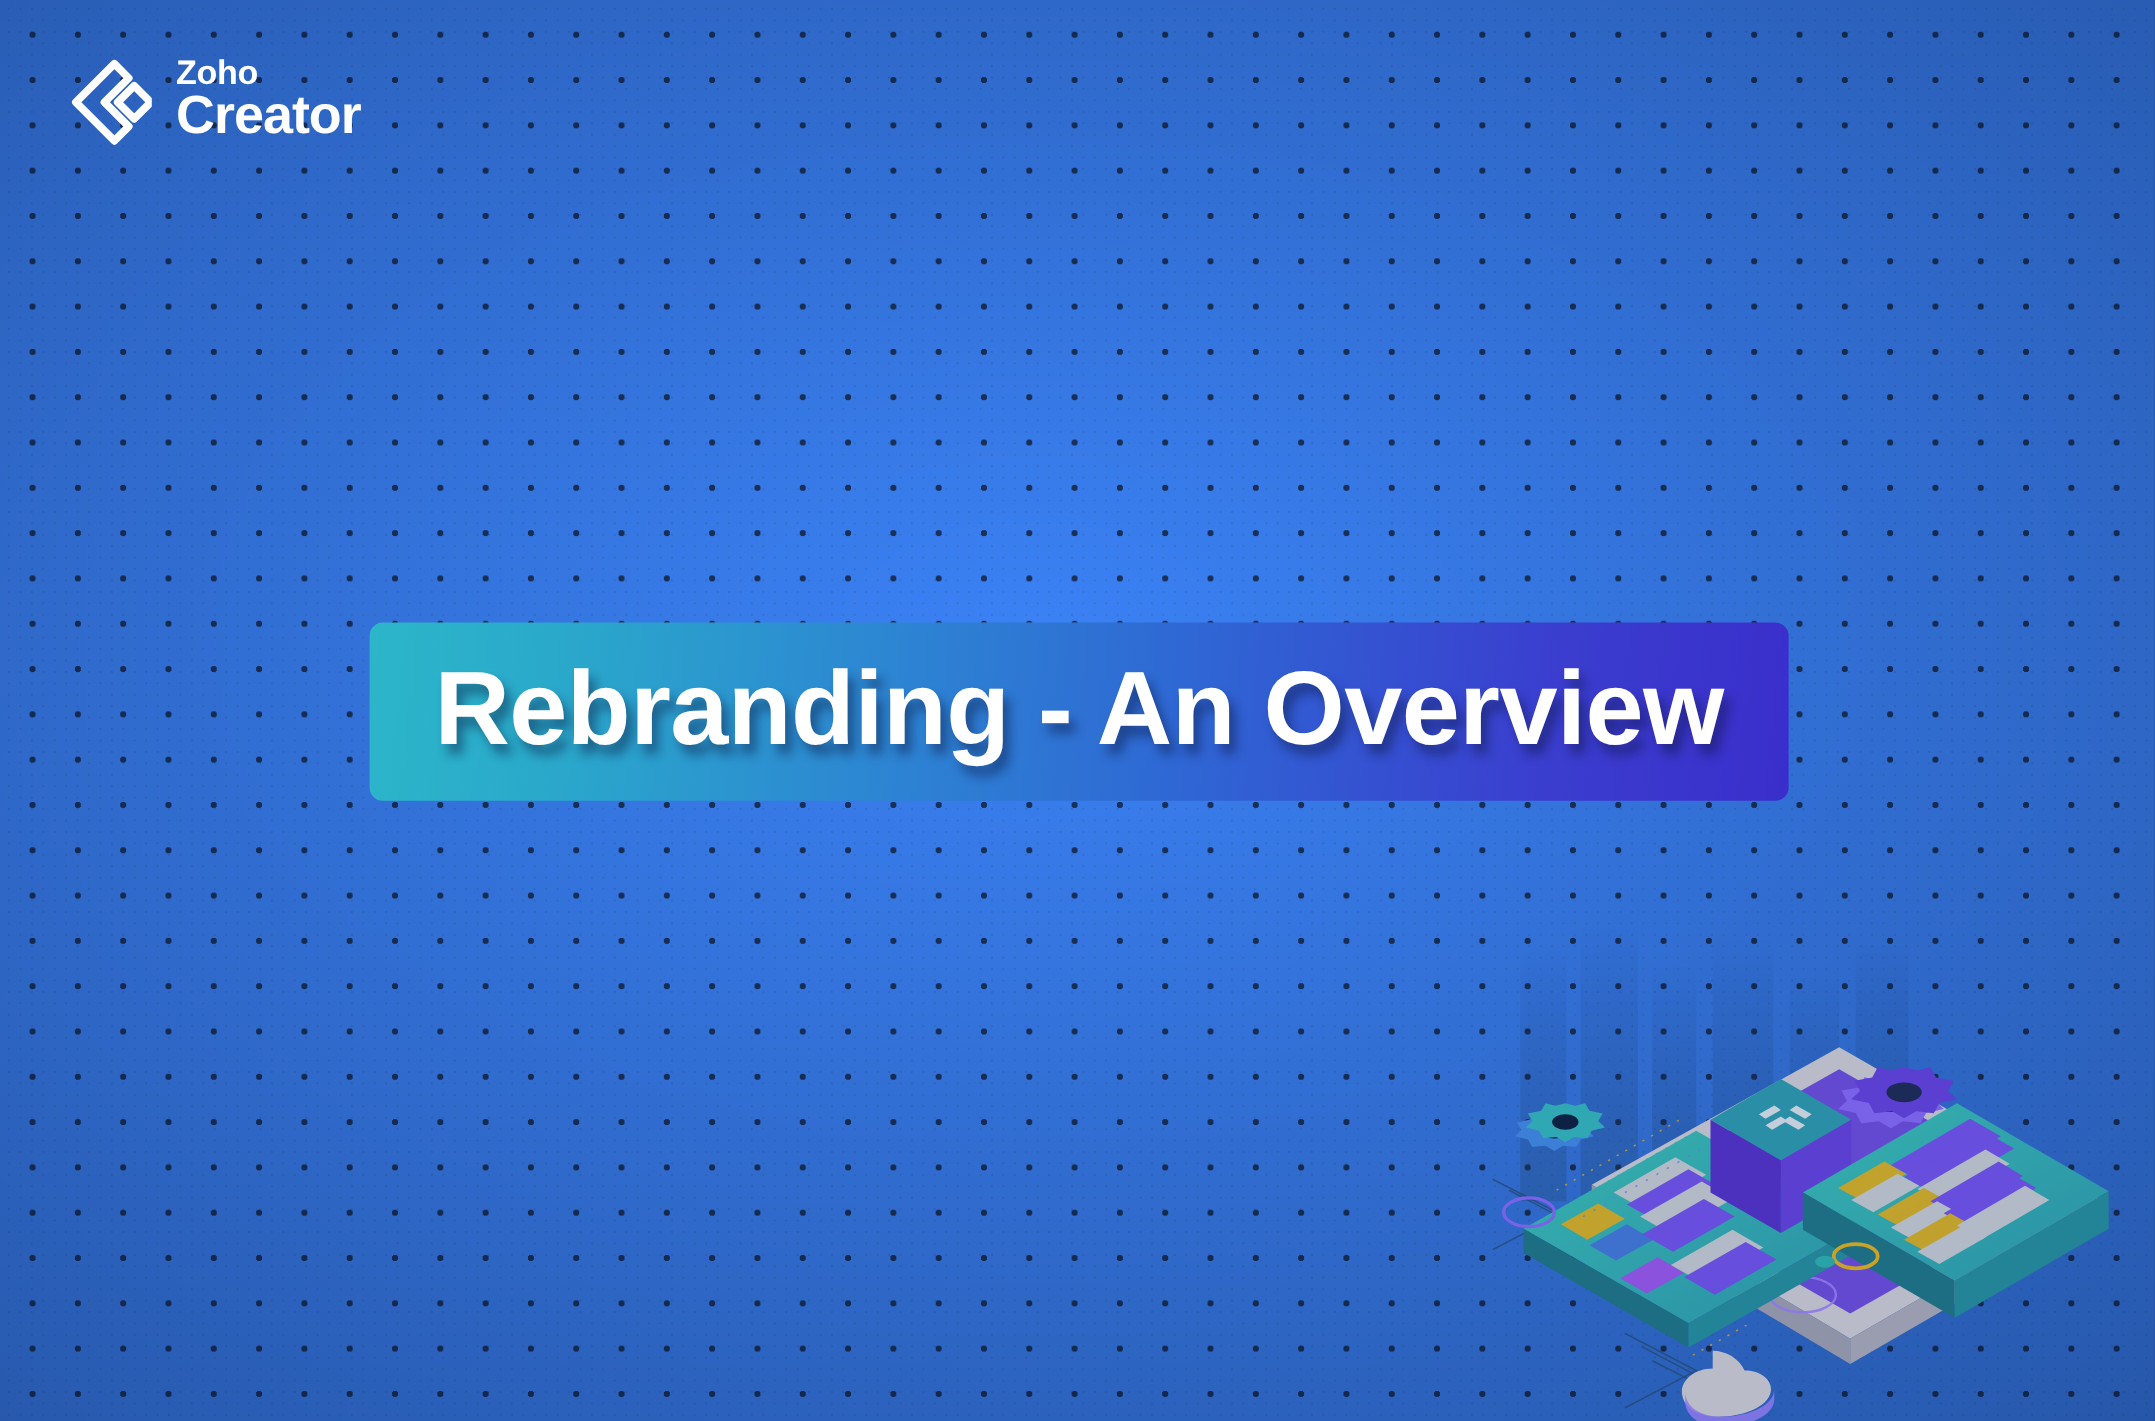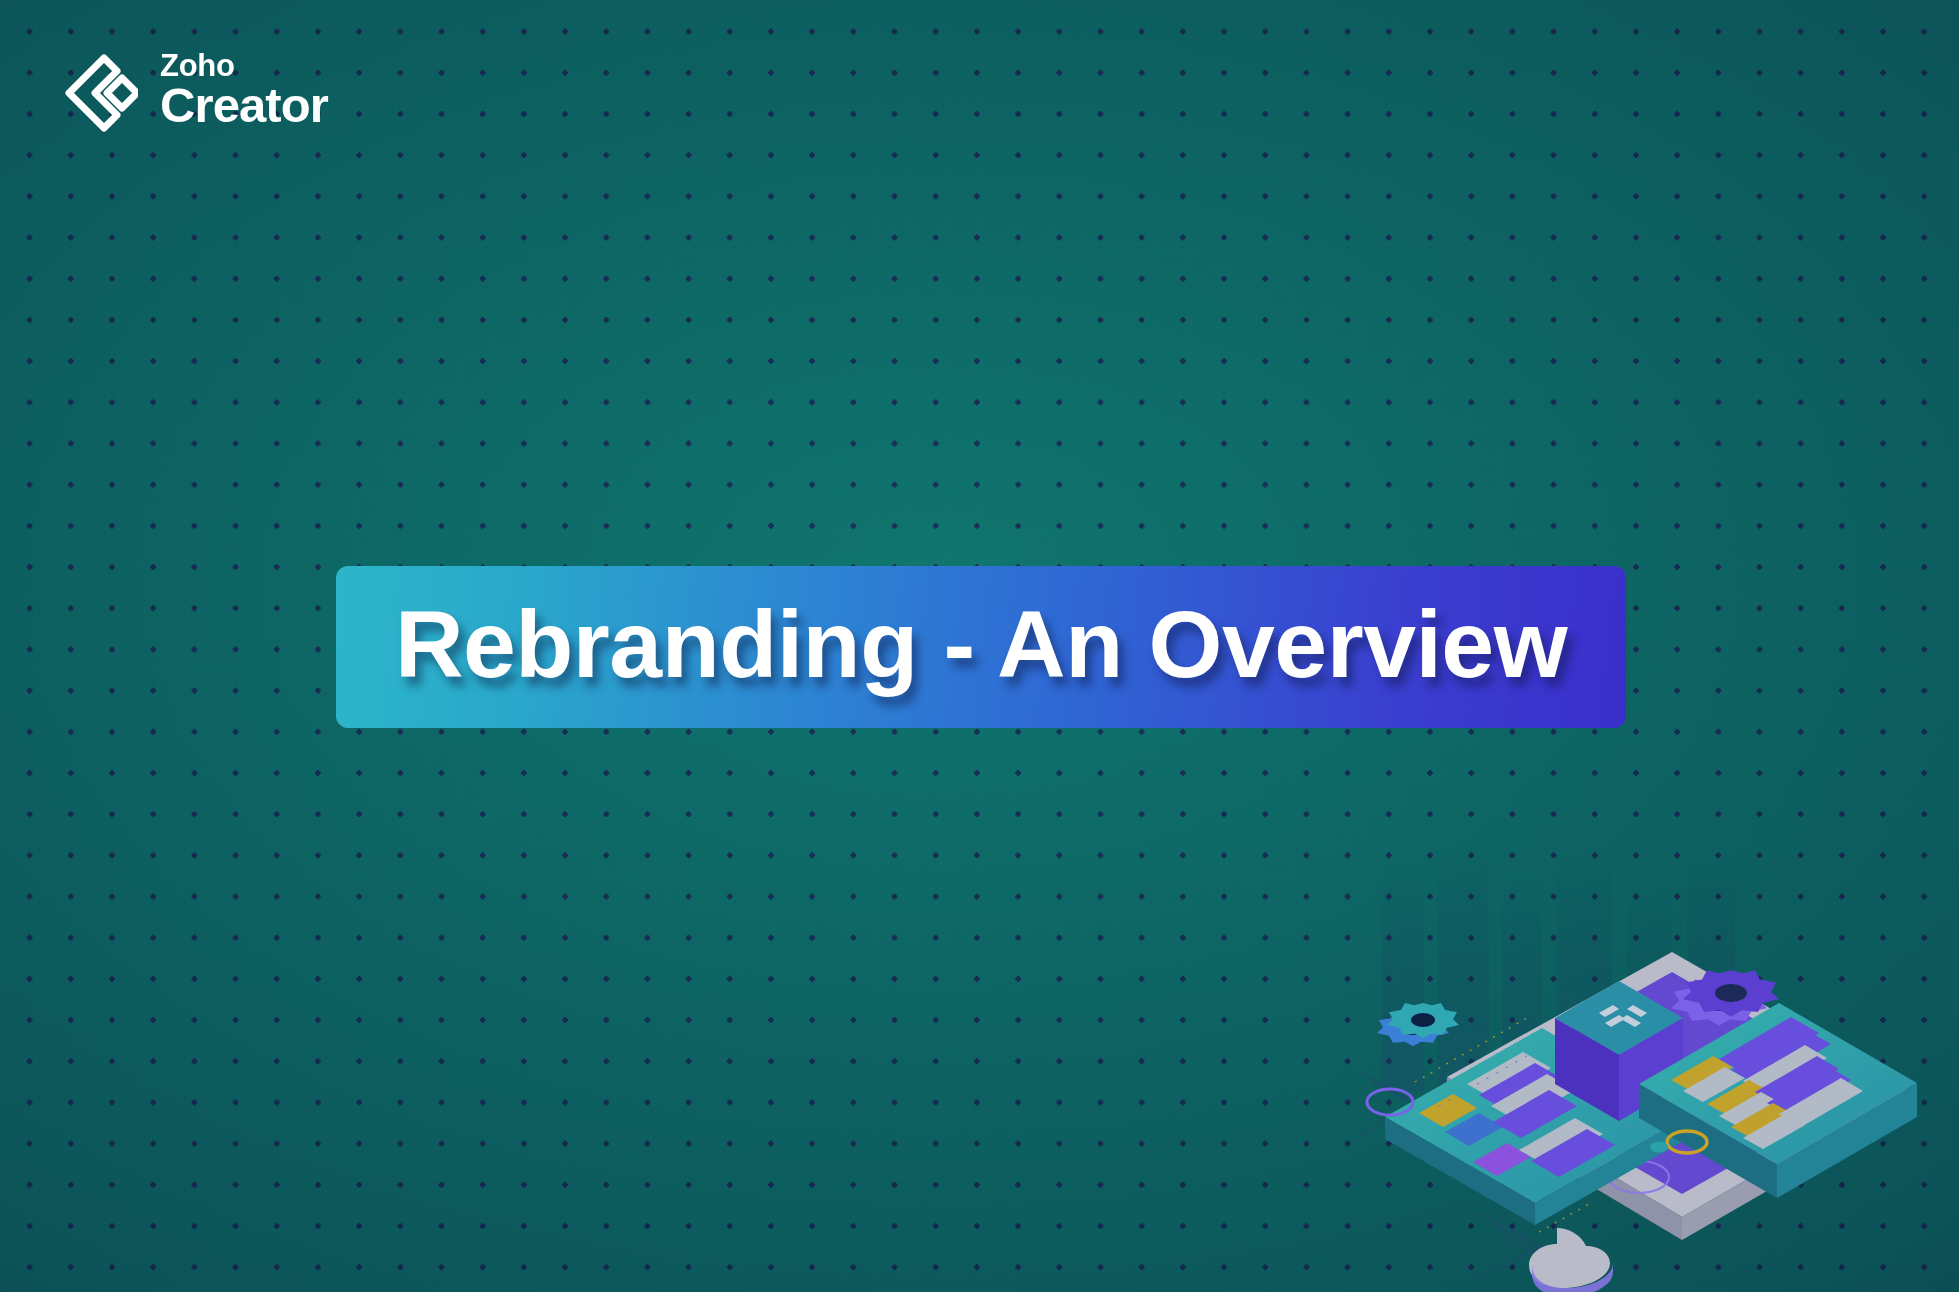--- a/index.html
+++ b/index.html
@@ -9,21 +9,21 @@
     height: 1292px;
     overflow: hidden;
     background: #07183a;
     font-family: "Liberation Sans", sans-serif;
   }
 
   #slide {
     position: relative;
     width: 1959px;
     height: 1292px;
-    background-color: #0f766e;
+    background-color: #3b82f6;
     overflow: hidden;
   }
 
   
   .dots-fine {
     position: absolute;
     inset: 0;
     background-image: radial-gradient(circle, rgba(46,78,130,0.45) 1.1px, transparent 1.3px);
     background-size: 10.4px 10.4px;
     background-position: 3px 3px;

